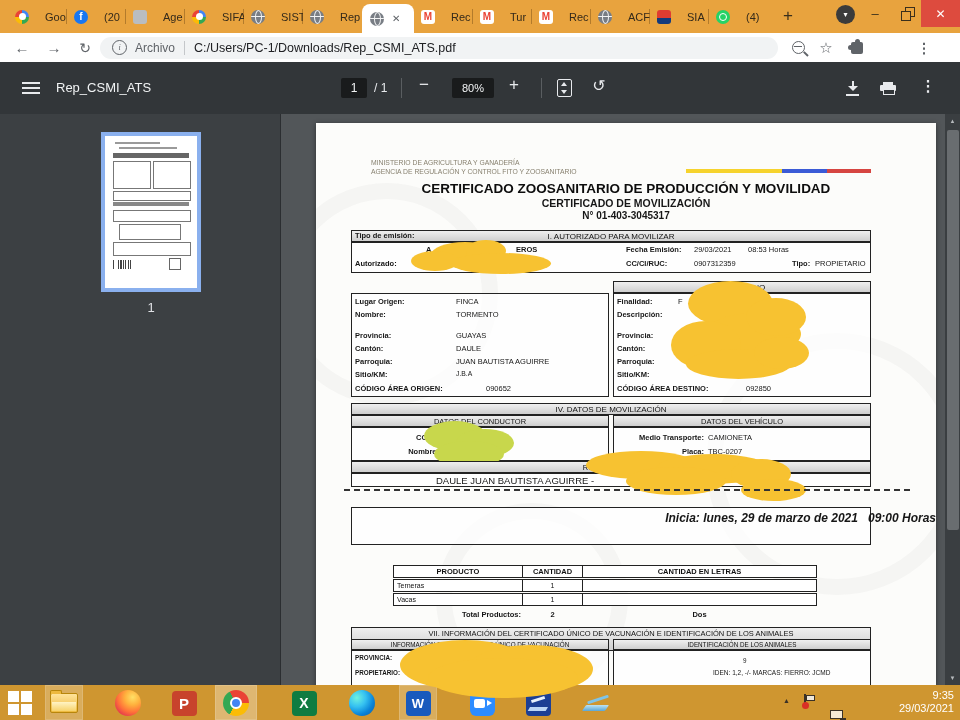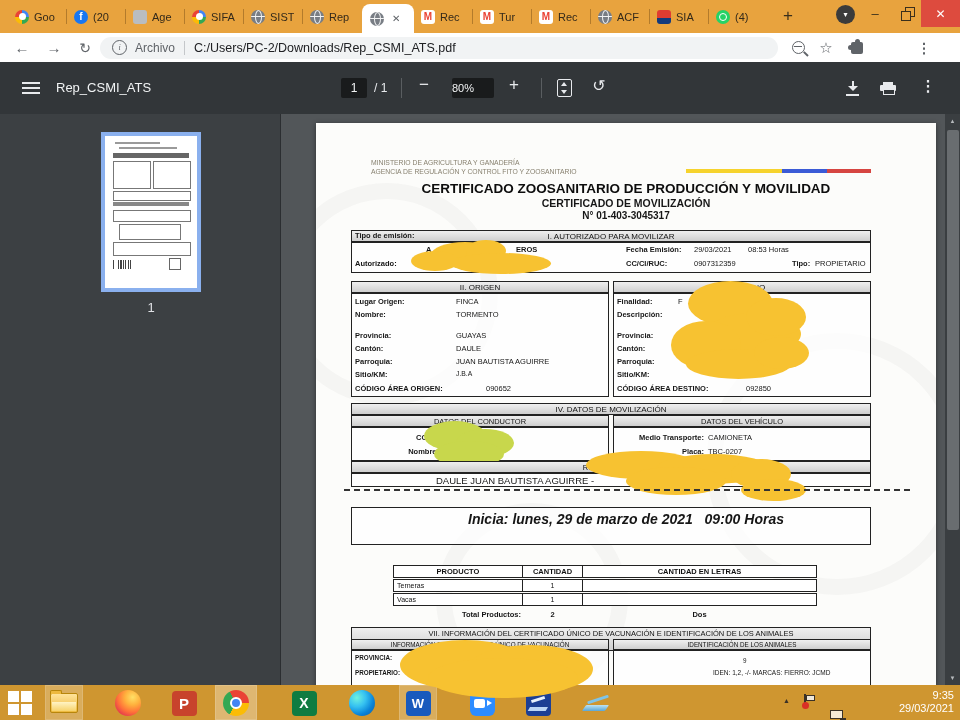--- a/index.html
+++ b/index.html
@@ -3,21 +3,21 @@
 <meta charset="utf-8">
 <style>
   html,body{margin:0;padding:0}
   .stage{position:relative;width:960px;height:720px;overflow:hidden;font-family:"Liberation Sans",sans-serif;background:#525659}
   .abs{position:absolute}
   
   .tabstrip{position:absolute;left:0;top:0;width:960px;height:33px;background:#e8a33e;display:flex;padding-left:8px;box-sizing:border-box}
   .tab{position:relative;flex:none;width:59px;height:33px;display:flex;align-items:center;padding-left:7px;box-sizing:border-box;cursor:pointer}
   .tab::after{content:"";position:absolute;right:0;top:9px;bottom:9px;width:1px;background:rgba(80,50,10,.35)}
   .tab.nosep::after,.tab.active::after{display:none}
-  .tab .tl{font-size:11px;color:#33291a;margin-left:5px;white-space:nowrap;overflow:hidden;max-width:30px}
+  .tab .tl{font-size:11px;color:#33291a;margin-left:16px;white-space:nowrap;overflow:hidden;max-width:30px}
   .tab.active{background:#fff;border-radius:8px 8px 0 0;margin-top:4px;height:29px;width:52px;padding-left:8px}
   .tabx{margin-left:8px;font-size:10px;color:#5f6368}
   .fav{width:14px;height:14px;border-radius:50%;flex:none;position:relative;display:flex;align-items:center;justify-content:center}
   .fav.google{background:conic-gradient(#4285f4 0 25%,#34a853 25% 50%,#fbbc05 50% 75%,#ea4335 75% 100%)}
   .fav.google::after{content:"";position:absolute;left:3.5px;top:3.5px;width:7px;height:7px;border-radius:50%;background:#fff}
   .fav.facebook{background:#1877f2;color:#fff;font-size:10px;font-weight:bold}
   .fav.facebook::after{content:"f"}
   .fav.generic{background:#b9bdc1;border-radius:3px}
   .fav.globe{background:#787d84;overflow:hidden}
   .fav.globe::before{content:"";position:absolute;left:0;right:0;top:6.2px;height:1.4px;background:#f2f3f4}
@@ -49,21 +49,21 @@
   .puzzle::after{content:"";position:absolute;left:-3px;top:3.5px;width:5px;height:5px;border-radius:50%;background:#5f6368}
   .avatar{position:absolute;left:874px;top:37px;width:21px;height:21px;border-radius:50%;background:#e8710a;color:#fff;font-size:11px;font-weight:bold;display:flex;align-items:center;justify-content:center;cursor:pointer}
   
   .pdfbar{position:absolute;left:0;top:62px;width:960px;height:52px;background:#323639;color:#f1f3f4}
   .burger{position:absolute;left:22px;top:20px;width:18px;height:2px;background:#e8eaed;box-shadow:0 5px 0 #e8eaed,0 10px 0 #e8eaed;cursor:pointer}
   .pdftitle{position:absolute;left:56px;top:18px;font-size:13px;font-weight:500;color:#f1f3f4}
   .pgbox{position:absolute;left:341px;top:16px;width:26px;height:20px;background:#191b1c;border-radius:2px;text-align:center;line-height:20px;font-size:12px}
   .pgrest{position:absolute;left:374px;top:19px;font-size:12px;color:#e8eaed}
   .vsep{position:absolute;top:16px;width:1px;height:20px;background:#5a5e61}
   .tbtn{position:absolute;color:#e8eaed;cursor:pointer;text-align:center}
-  .zoombox{position:absolute;left:452px;top:16px;width:42px;height:20px;background:#191b1c;border-radius:2px;text-align:left;line-height:20px;font-size:11px}
+  .zoombox{position:absolute;left:452px;top:16px;width:42px;height:20px;background:#191b1c;border-radius:2px;text-align:center;line-height:20px;font-size:11px}
   .fit{position:absolute;left:557px;top:17px;width:15px;height:18px;border:1.6px solid #e8eaed;border-radius:2px;box-sizing:border-box;cursor:pointer}
   .fit::before{content:"";position:absolute;left:3px;top:2px;border-left:3.5px solid transparent;border-right:3.5px solid transparent;border-bottom:4px solid #e8eaed}
   .fit::after{content:"";position:absolute;left:3px;bottom:2px;border-left:3.5px solid transparent;border-right:3.5px solid transparent;border-top:4px solid #e8eaed}
   .dl{position:absolute;left:845px;top:19px;width:15px;height:15px;cursor:pointer}
   .dl::before{content:"";position:absolute;left:6.5px;top:0;width:2.5px;height:6px;background:#e8eaed}
   .dl::after{content:"";position:absolute;left:1px;right:1px;bottom:0;height:2.2px;background:#e8eaed}
   .dl .tri{position:absolute;top:5px;left:2.5px;border-left:5px solid transparent;border-right:5px solid transparent;border-top:5.5px solid #e8eaed}
   .prn{position:absolute;left:880px;top:20px;width:16px;height:13px;cursor:pointer}
   .prn .bd{position:absolute;left:0;top:3px;width:16px;height:6px;background:#e8eaed;border-radius:1px}
   .prn::before{content:"";position:absolute;left:3px;top:0;width:10px;height:3px;background:#e8eaed}
@@ -192,21 +192,21 @@
   <div class="wbtn wclose">✕</div>
 
   <div class="addrbar">
     <div class="navico" style="left:10px;width:24px;font-size:15px">←</div>
     <div class="navico" style="left:42px;width:24px;font-size:15px">→</div>
     <div class="navico" style="left:73px;width:24px;font-size:14px">↻</div>
     <div class="pill">
       <span class="infoc">i</span>
       <span style="font-size:12px;color:#5f6368;margin-left:8px">Archivo</span>
       <span class="pillsep"></span>
-      <span style="font-size:12.5px;color:#202124">C:/Users/PC-2/Downloads/Rep_CSMI_ATS.pdf</span>
+      <span style="font-size:12.5px;color:#202124">C:/Users/PC-1/Downloads/Rep_CSMI_ATS.pdf</span>
     </div>
     <div class="navico" style="left:787px;width:22px">
         <span class="mag"></span>
       </div>
     <div class="navico" style="left:814px;width:24px;font-size:15px">☆</div>
     <div class="navico" style="left:845px;width:24px">
         <span class="puzzle"></span>
       </div>
     <div class="avatar">G</div>
     <div class="navico" style="left:912px;width:24px;font-size:14px;font-weight:bold">⋮</div>
@@ -277,21 +277,20 @@
       <div class="row b" style="left:39px;top:136px">Autorizado:</div>
       <div class="row b" style="left:310px;top:136px">CC/CI/RUC:</div>
       <div class="row" style="left:378px;top:136px">0907312359</div>
       <div class="row b" style="left:476px;top:136px">Tipo:</div>
       <div class="row" style="left:499px;top:136px">PROPIETARIO</div>
       <div class="blob" style="left:115px;top:119px;width:68px;height:26px"></div>
       <div class="blob" style="left:150px;top:117px;width:40px;height:22px"></div>
       <div class="blob" style="left:135px;top:130px;width:100px;height:21px"></div>
       <div class="blob" style="left:95px;top:128px;width:48px;height:20px"></div>
 
-      <div class="hdrbar" style="left:35px;top:158px;width:258px;height:12px;font-size:8px;line-height:11px">II. ORIGEN</div>
       <div class="sbox" style="left:35px;top:170px;width:258px;height:104px"></div>
       <div class="row b" style="left:39px;top:174px">Lugar Origen:</div>
       <div class="row" style="left:140px;top:174px">FINCA</div>
       <div class="row b" style="left:39px;top:187px">Nombre:</div>
       <div class="row" style="left:140px;top:187px">TORMENTO</div>
       <div class="row b" style="left:39px;top:208px">Provincia:</div>
       <div class="row" style="left:140px;top:208px">GUAYAS</div>
       <div class="row b" style="left:39px;top:221px">Cantón:</div>
       <div class="row" style="left:140px;top:221px">DAULE</div>
       <div class="row b" style="left:39px;top:234px">Parroquia:</div>
@@ -337,21 +336,21 @@
       <div class="sbox" style="left:35px;top:350px;width:520px;height:14px"></div>
       <div class="row" style="left:120px;top:352px;font-size:9.5px">DAULE JUAN BAUTISTA AGUIRRE -</div>
       <div class="blob" style="left:270px;top:328px;width:110px;height:28px"></div>
       <div class="blob" style="left:340px;top:331px;width:115px;height:30px"></div>
       <div class="blob" style="left:310px;top:344px;width:100px;height:28px"></div>
       <div class="blob" style="left:415px;top:336px;width:60px;height:30px"></div>
       <div class="blob" style="left:425px;top:356px;width:65px;height:22px"></div>
       <div class="abs" style="left:28px;top:366px;width:566px;border-top:2px dashed #333"></div>
 
       <div class="sbox" style="left:35px;top:384px;width:520px;height:38px"></div>
-      <div class="row" style="left:0;top:388px;width:620px;text-align:center;font-size:14px;font-weight:bold;font-style:italic">
+      <div class="row" style="left:0;top:388px;width:620px;text-align:right;font-size:12px;font-weight:bold;font-style:italic">
         <span>Inicia:</span>&nbsp;<span>lunes, 29 de marzo de 2021</span>&nbsp;&nbsp;&nbsp;<span>09:00 Horas</span>
       </div>
 
       <div class="tcell tch" style="left:77px;top:442px;width:130px;height:13px">PRODUCTO</div>
       <div class="tcell tch" style="left:206px;top:442px;width:61px;height:13px">CANTIDAD</div>
       <div class="tcell tch" style="left:266px;top:442px;width:235px;height:13px">CANTIDAD EN LETRAS</div>
       <div class="tcell" style="left:77px;top:456px;width:130px;height:13px;padding-left:3px">Terneras</div>
       <div class="tcell" style="left:206px;top:456px;width:61px;height:13px;justify-content:center">1</div>
       <div class="tcell" style="left:266px;top:456px;width:235px;height:13px"></div>
       <div class="tcell" style="left:77px;top:470px;width:130px;height:13px;padding-left:3px">Vacas</div>

